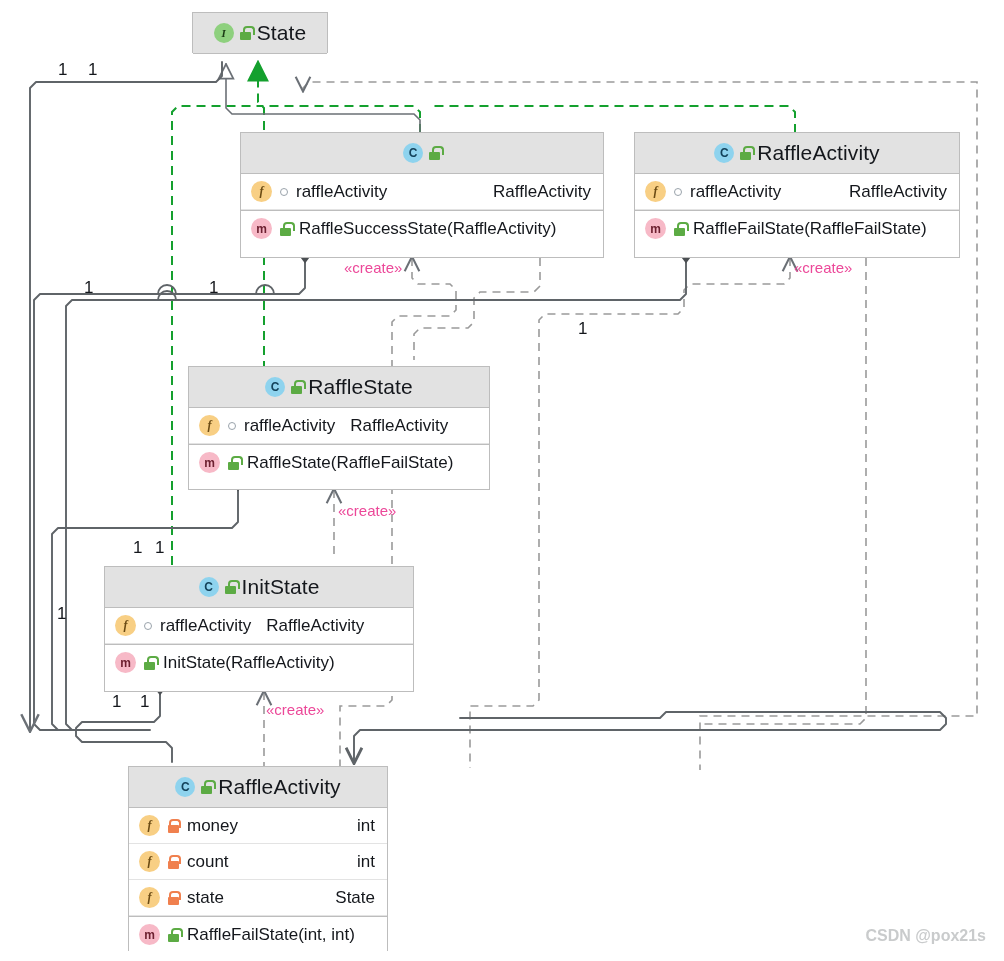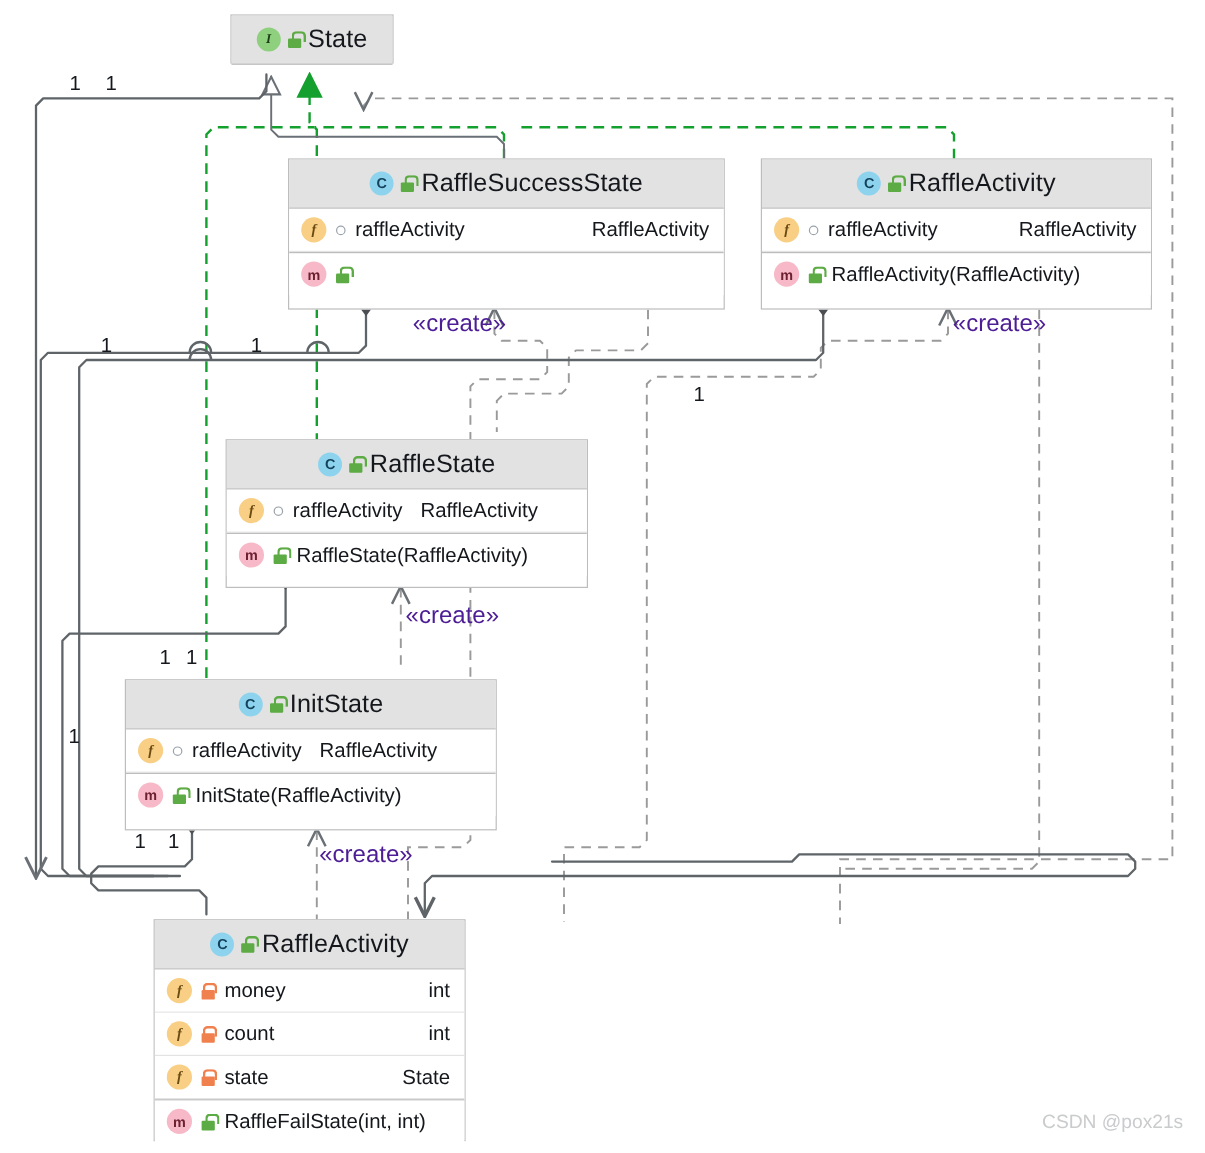--- a/index.html
+++ b/index.html
@@ -70,26 +70,26 @@
 
   
   .edge-label{
     position:absolute;z-index:6;
     font-size:17px;color:#14171c;
     background:transparent;
     white-space:nowrap;
   }
   .create-label{
     position:absolute;z-index:6;
-    font-size:20px;color:#4c1d95;
+    font-size:15px;color:#ec4899;
     white-space:nowrap;
   }
   .watermark{
     position:absolute;right:18px;bottom:16px;
-    font-size:16px;color:#c9cbcc;z-index:7;white-space:nowrap;
+    font-size:16px;color:#c9cbcc;z-index:7;white-space:nowrap;font-weight:bold;
   }
 </style>
 </head>
 <body>
 
 <svg id="diagram-svg" xmlns="http://www.w3.org/2000/svg">
   <defs>
     <marker id="m-hollow-tri" viewBox="0 0 12 12" refX="11" refY="6" markerWidth="11" markerHeight="11" orient="auto-start-reverse">
       <path d="M1,1 L11,6 L1,11 z" fill="#ffffff" stroke="#6b7076" stroke-width="1.2"></path>
     </marker>
@@ -173,34 +173,34 @@
   </div>
 </div>
 
 <div class="uml-class" style="left:240px;top:132px;width:364px;height:126px;">
   <div class="uml-header">
     <span class="ico-c">C</span>
     <span class="lock open">
         <span class="shackle"></span>
         <span class="body"></span>
       </span>
-    <span class="uml-title">RaffleSuccessState</span>
   </div>
   <div class="uml-row">
     <span class="ico-f">f</span>
     <span class="vis-prot"></span>
     <span class="member-name">raffleActivity</span>
     <span class="member-type">RaffleActivity</span>
   </div>
   <div class="uml-row sep-top">
     <span class="ico-m">m</span>
     <span class="lock open">
         <span class="shackle"></span>
         <span class="body"></span>
       </span>
+    <span class="member-name">RaffleSuccessState(RaffleActivity)</span>
   </div>
 </div>
 
 <div class="uml-class" style="left:634px;top:132px;width:326px;height:126px;">
   <div class="uml-header">
     <span class="ico-c">C</span>
     <span class="lock open">
         <span class="shackle"></span>
         <span class="body"></span>
       </span>
@@ -211,21 +211,21 @@
     <span class="vis-prot"></span>
     <span class="member-name">raffleActivity</span>
     <span class="member-type">RaffleActivity</span>
   </div>
   <div class="uml-row sep-top">
     <span class="ico-m">m</span>
     <span class="lock open">
         <span class="shackle"></span>
         <span class="body"></span>
       </span>
-    <span class="member-name">RaffleActivity(RaffleActivity)</span>
+    <span class="member-name">RaffleFailState(RaffleFailState)</span>
   </div>
 </div>
 
 <div class="uml-class" style="left:188px;top:366px;width:302px;height:124px;">
   <div class="uml-header">
     <span class="ico-c">C</span>
     <span class="lock open">
         <span class="shackle"></span>
         <span class="body"></span>
       </span>
@@ -236,21 +236,21 @@
     <span class="vis-prot"></span>
     <span class="member-name">raffleActivity</span>
     <span class="member-type tight">RaffleActivity</span>
   </div>
   <div class="uml-row sep-top">
     <span class="ico-m">m</span>
     <span class="lock open">
         <span class="shackle"></span>
         <span class="body"></span>
       </span>
-    <span class="member-name">RaffleState(RaffleActivity)</span>
+    <span class="member-name">RaffleState(RaffleFailState)</span>
   </div>
 </div>
 
 <div class="uml-class" style="left:104px;top:566px;width:310px;height:126px;">
   <div class="uml-header">
     <span class="ico-c">C</span>
     <span class="lock open">
         <span class="shackle"></span>
         <span class="body"></span>
       </span>

